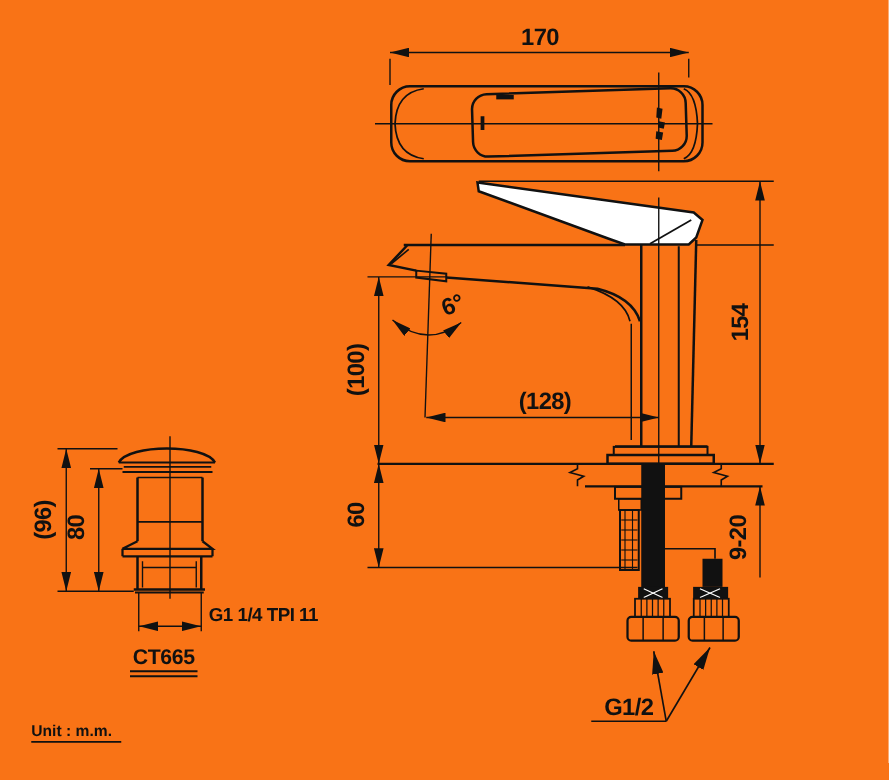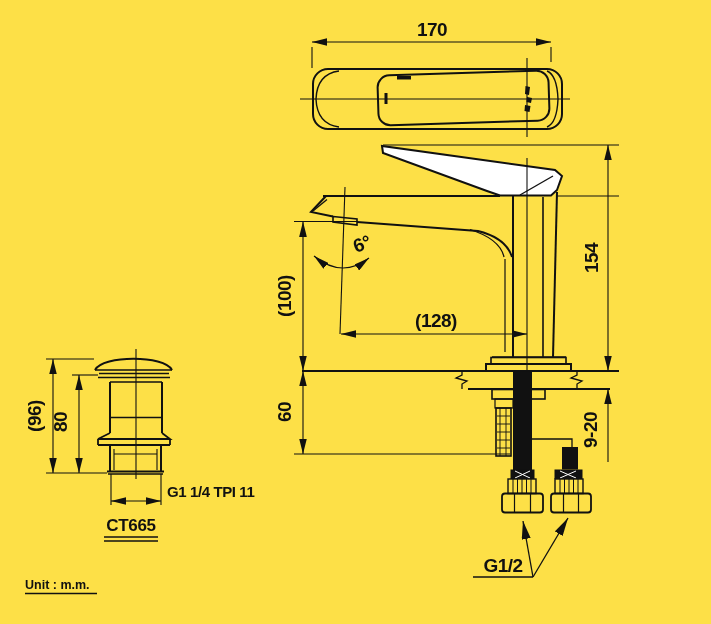--- a/index.html
+++ b/index.html
@@ -1,19 +1,19 @@
 <!DOCTYPE html>
 <html><head>
 <meta charset="utf-8">
 <style>
   html,body{margin:0;padding:0;background:#ffffff;}
   .canvas{
     position:relative;
     width:711px;height:624px;
-    background:#fde047;
+    background:#f97316;
     font-family:"Liberation Sans", sans-serif;
     overflow:hidden;
   }
   svg{display:block}
   .dim{
     font-family:"Liberation Sans", sans-serif;
     font-weight:bold;
     font-size:19px;
     letter-spacing:-0.5px;
     fill:#111111;

